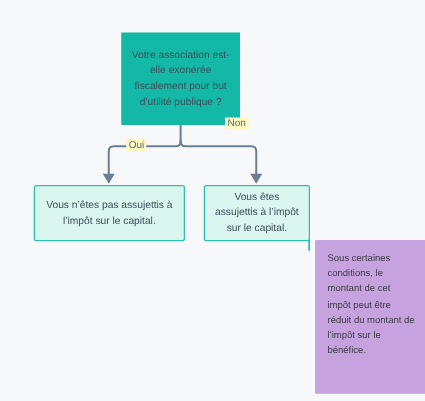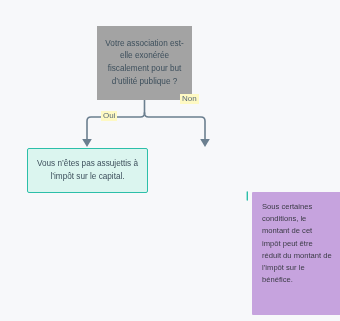--- a/index.html
+++ b/index.html
@@ -43,21 +43,21 @@
   .node-text {
     white-space: pre-line;
     display: block;
   }
 
   .question-node {
     left: 97px;
     top: 26px;
     width: 95px;
     height: 74px;
-    background: #a3a3a3;
+    background: #14b8a6;
     border: none;
     padding: 4px 6px;
   }
   .question-node .node-text {
     font-size: 8.2px;
     line-height: 12.6px;
     color: #3d4f5c;
     text-align: center;
   }
 
@@ -150,18 +150,21 @@
     <span class="node-text">Votre association est-elle exonérée fiscalement pour but d’utilité publique ?</span>
   </div>
 
   <span class="edge-label label-oui">Oui</span>
   <span class="edge-label label-non">Non</span>
 
   <div class="node outcome-node node-yes">
     <span class="node-text">Vous n’êtes pas assujettis à l’impôt sur le capital.</span>
   </div>
 
+  <div class="node outcome-node node-no">
+    <span class="node-text">Vous êtes assujettis à l’impôt sur le capital.</span>
+  </div>
 
   <div class="node note-node">
     <span class="node-text">Sous certaines conditions, le montant de cet impôt peut être réduit du montant de l’impôt sur le bénéfice.</span>
   </div>
 
 </div>
 
 </body></html>

